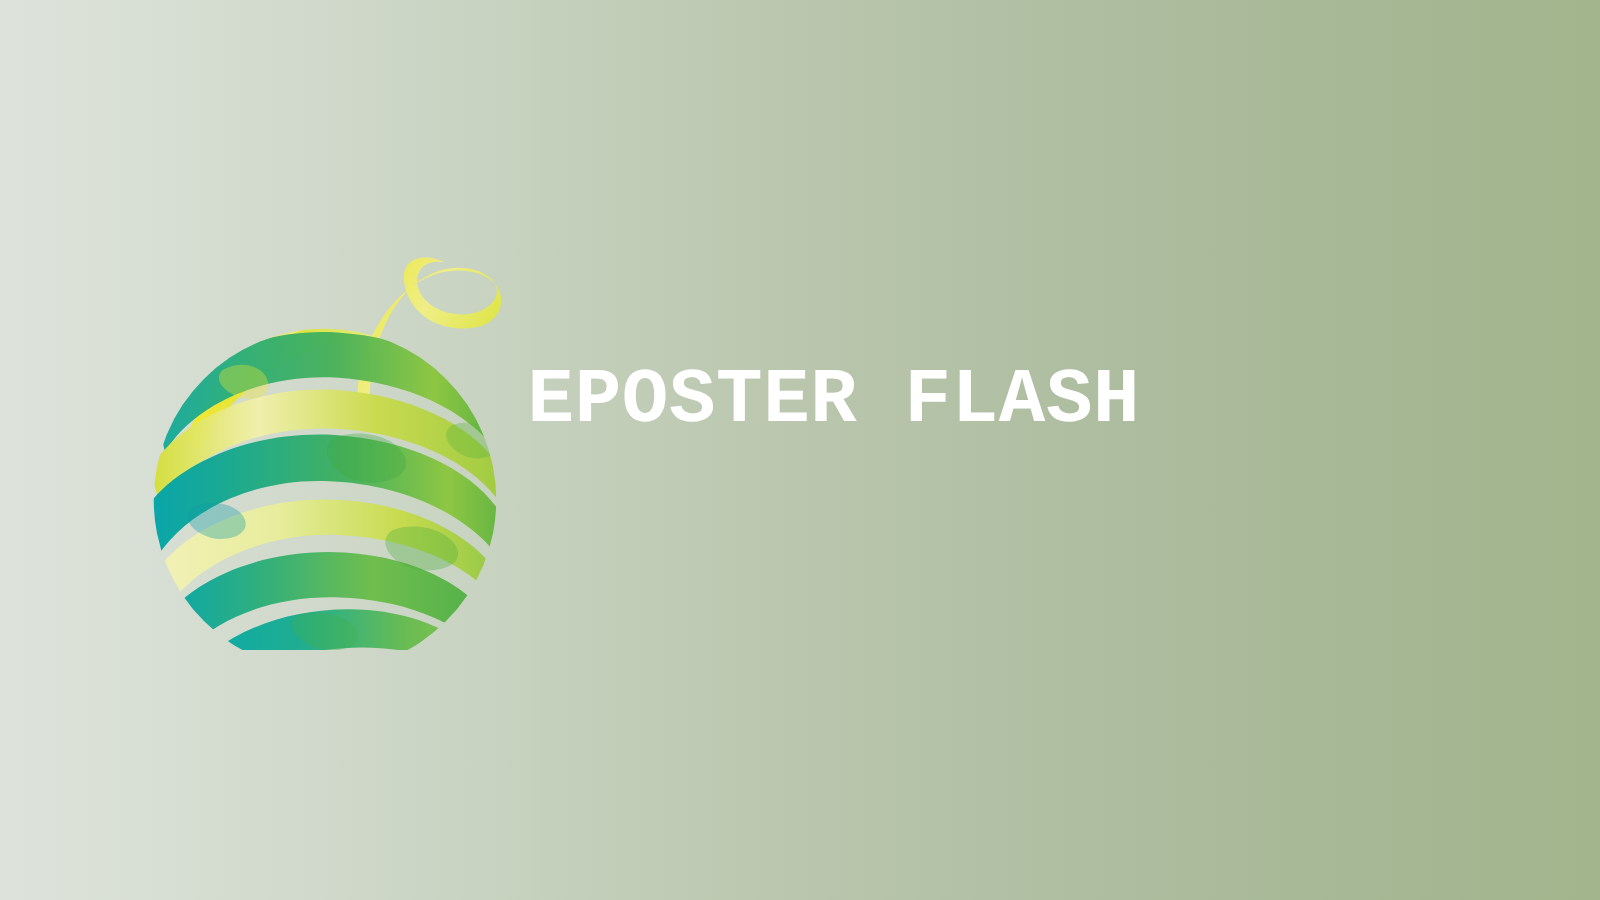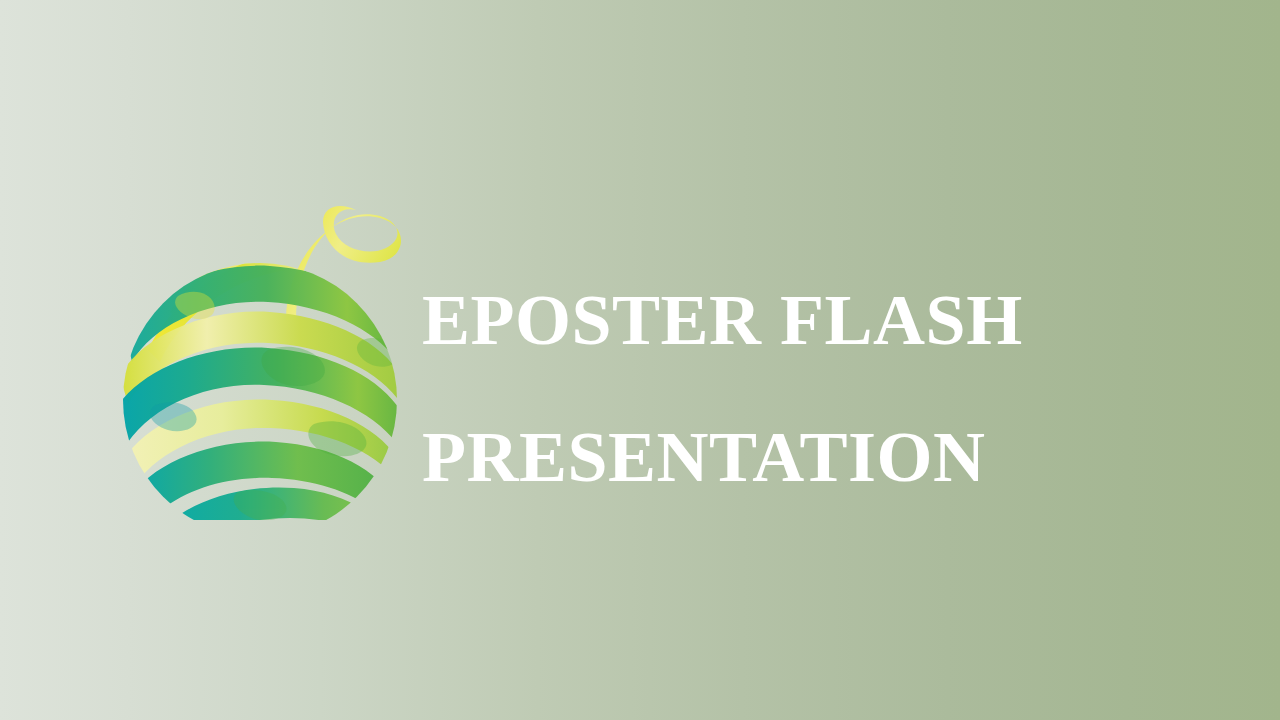--- a/index.html
+++ b/index.html
@@ -45,23 +45,23 @@
 
   
   #title-block {
     position: absolute;
     left: 422px;
     top: 252px;
     width: 800px;
   }
   .title-line {
     color: #ffffff;
-    font-family: Liberation Serif, serif;
+    font-family: Liberation Mono, monospace;
     font-weight: bold;
-    font-size: 72px;
+    font-size: 62px;
     line-height: 137px;
     letter-spacing: 0.5px;
     white-space: nowrap;
     text-transform: uppercase;
   }
 </style>
 </head>
 <body>
 
 <div id="slide">
@@ -178,16 +178,15 @@
           <path d="M196 224 C218 216, 244 226, 248 240 C252 254, 228 260, 210 254 C192 248, 184 232, 196 224 Z" fill="#4cb03c"></path>
           <path d="M120 292 C140 286, 164 294, 168 306 C172 318, 150 324, 134 318 C118 312, 110 298, 120 292 Z" fill="#44ae4a"></path>
           <path d="M244 140 C260 134, 278 142, 280 154 C282 166, 264 170, 252 164 C240 158, 234 146, 244 140 Z" fill="#5cb53e"></path>
         </g>
       </g>
     </svg>
   </div>
 
   <div id="title-block">
     <div class="title-line">EPOSTER FLASH</div>
-    <div class="title-line">PRESENTATION</div>
   </div>
 
 </div>
 
 </body></html>

